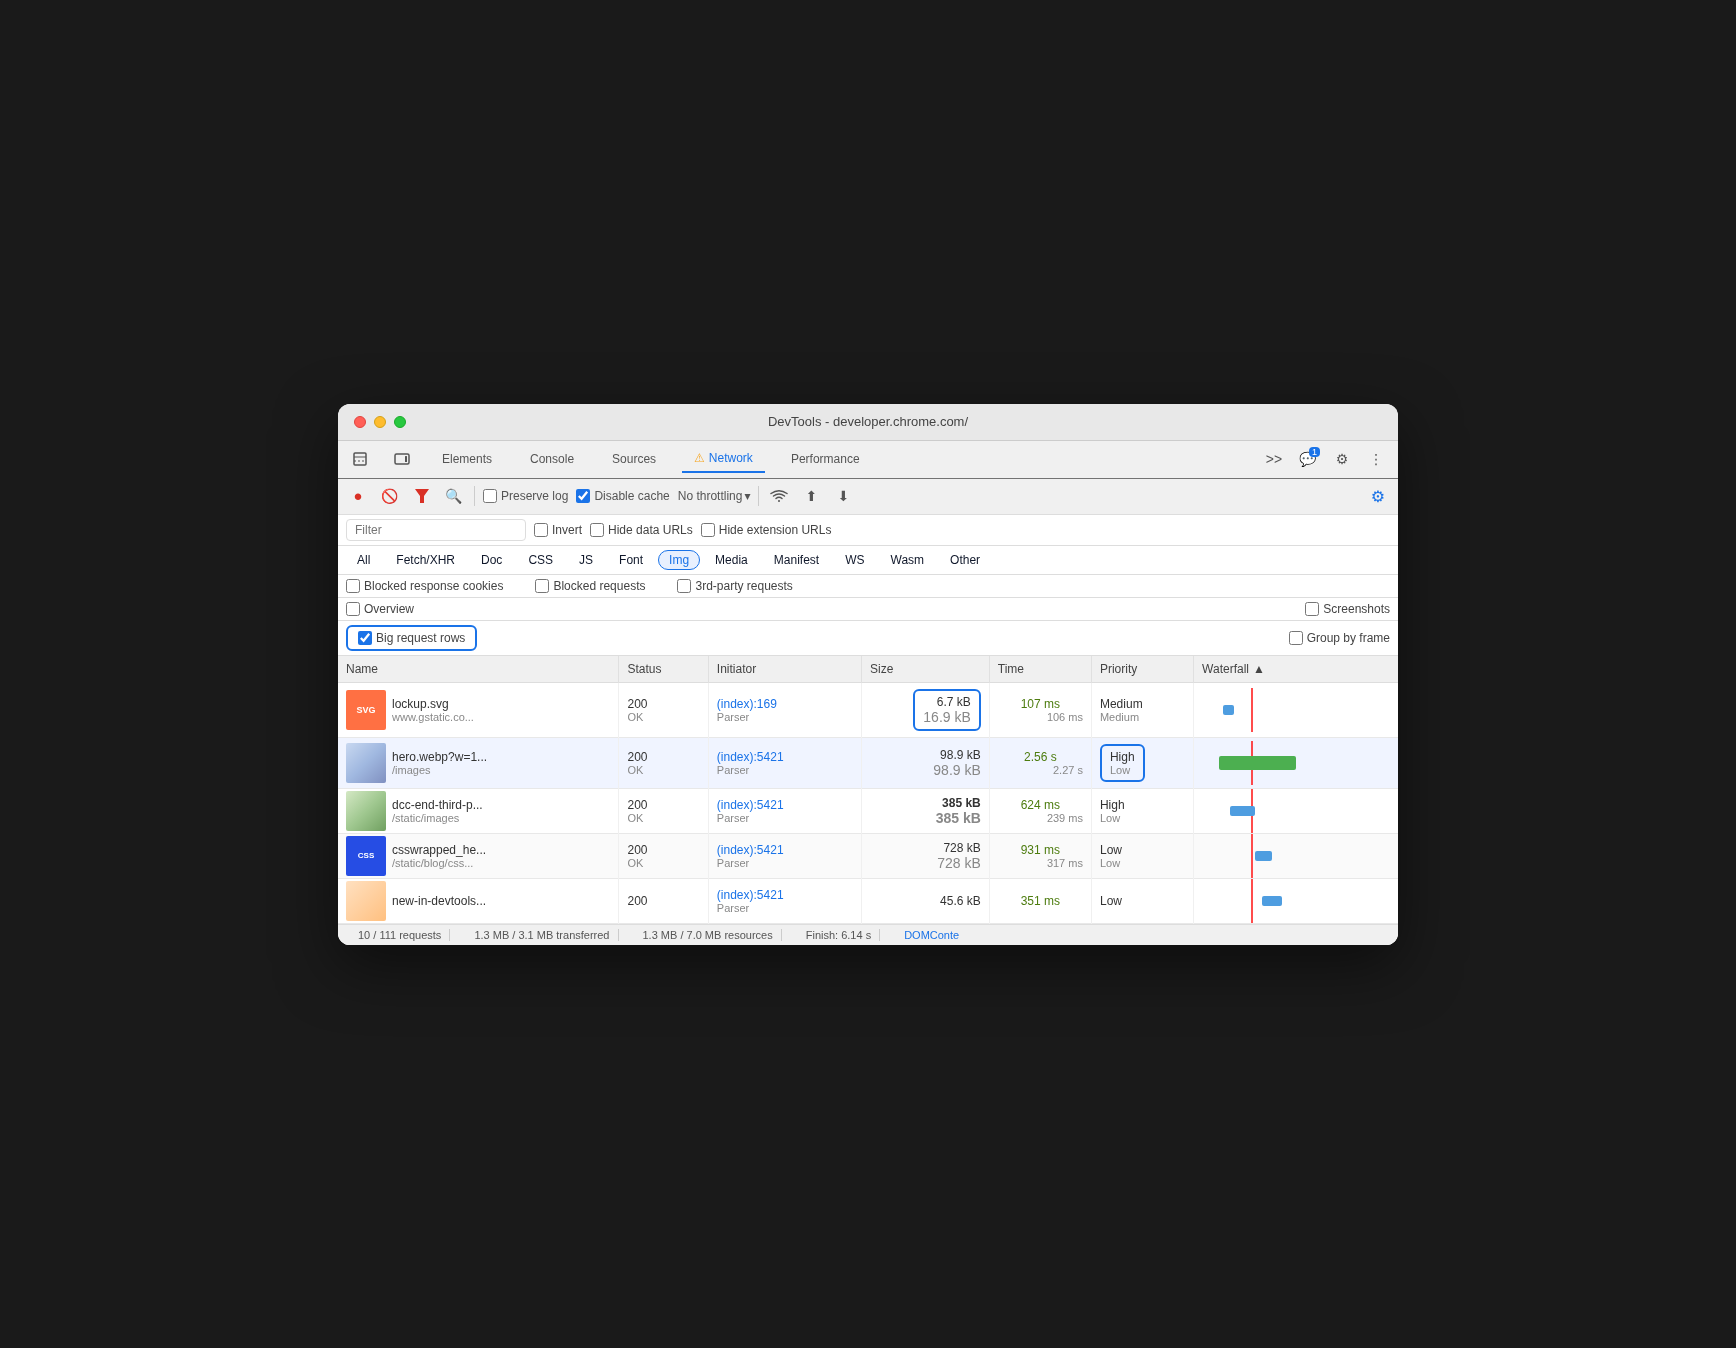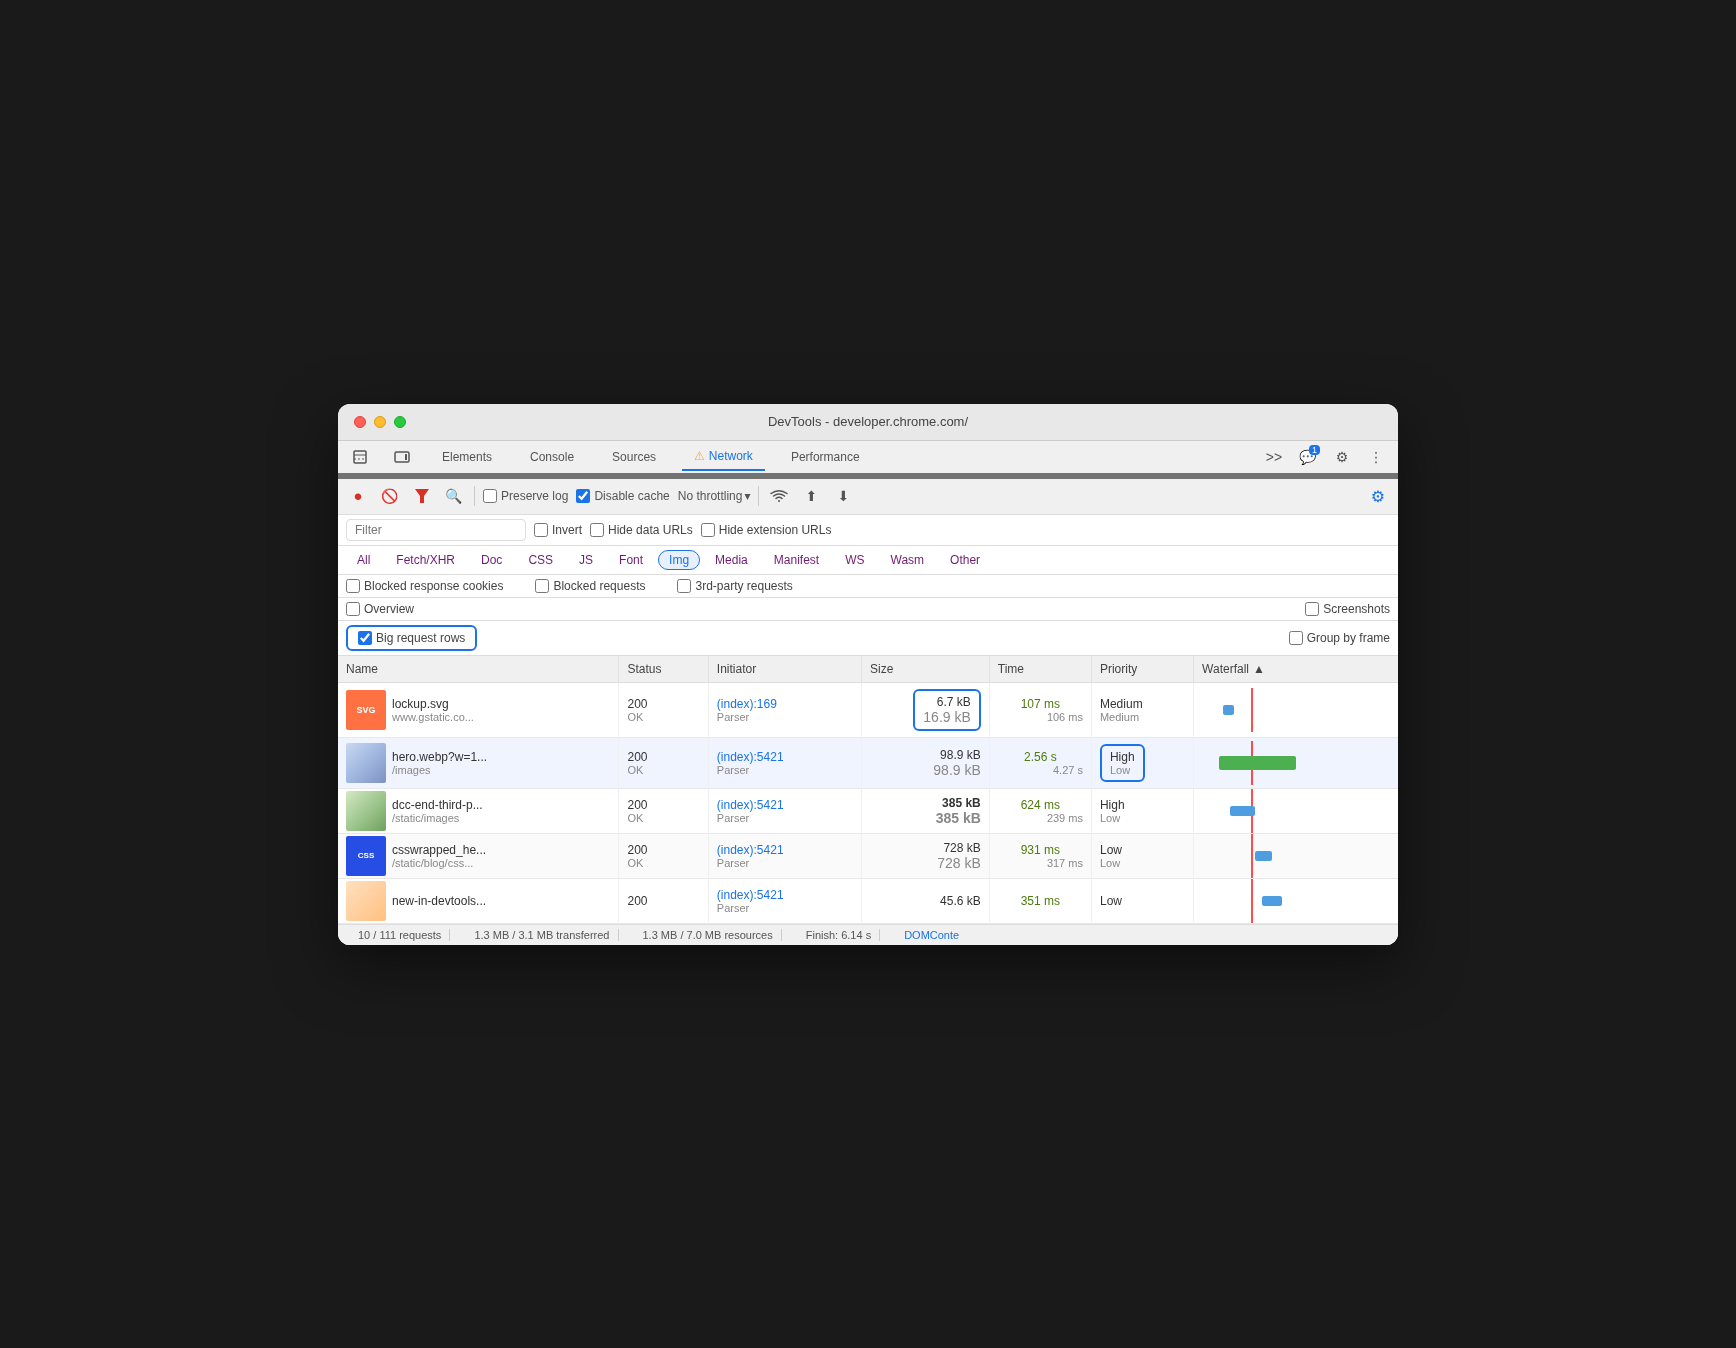--- a/index.html
+++ b/index.html
@@ -50,21 +50,21 @@
     .devtools-body {
       background: #fff;
       display: flex;
       flex-direction: column;
     }
     
     .top-tabs {
       display: flex;
       align-items: center;
       background: #f0f0f0;
-      border-bottom: 6px solid #737373;
+      border-bottom: 1px solid #737373;
       padding: 0 8px;
       height: 38px;
       gap: 14px;
     }
     .top-tab-icon {
       width: 28px;
       height: 28px;
       display: flex;
       align-items: center;
       justify-content: center;
@@ -198,21 +198,21 @@
       gap: 4px;
       flex-wrap: wrap;
     }
     .type-btn {
       padding: 2px 10px;
       border: 1px solid transparent;
       border-radius: 12px;
       font-size: 12px;
       cursor: pointer;
       background: none;
-      color: #701a75;
+      color: #0f172a;
     }
     .type-btn.active {
       background: #e8f0fe;
       border-color: #1a73e8;
       color: #1a73e8;
       font-weight: 500;
     }
     
     .options-row {
       display: flex;
@@ -700,21 +700,21 @@
             </td>
             <td class="col-size">
               <div class="cell-row-content" style="text-align:right;">
                 <div class="cell-size-primary">98.9 kB</div>
                 <div class="cell-size-secondary">98.9 kB</div>
               </div>
             </td>
             <td class="col-time">
               <div class="cell-row-content" style="text-align:right;">
                 <div class="cell-time-primary">2.56 s</div>
-                <div class="cell-time-secondary">4.27 s</div>
+                <div class="cell-time-secondary">2.27 s</div>
               </div>
             </td>
             <td class="col-priority">
               <div class="cell-row-content">
                 <div class="priority-box">
                   <div class="cell-priority-primary">High</div>
                   <div class="cell-priority-secondary">Low</div>
                 </div>
               </div>
             </td>

